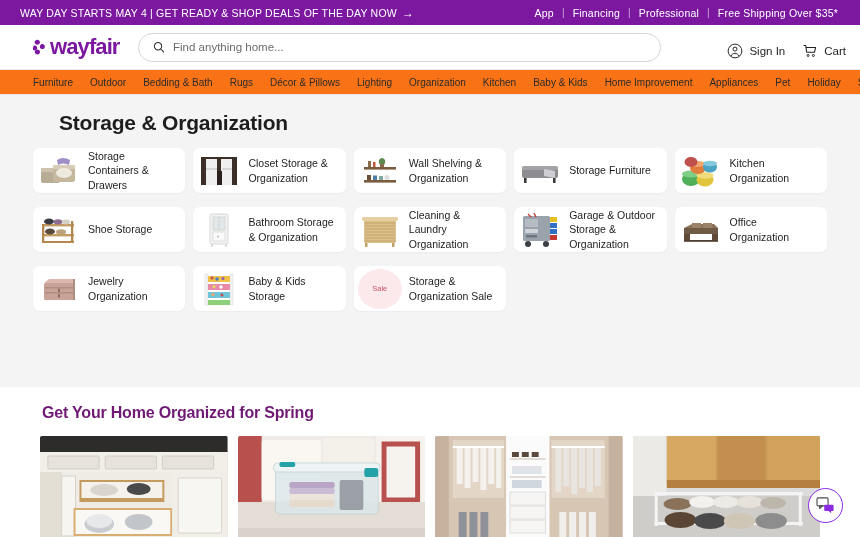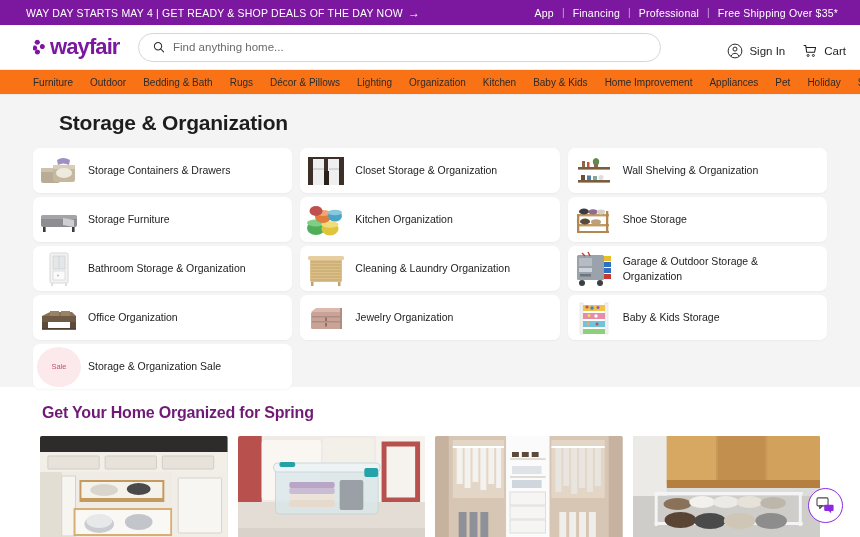--- a/index.html
+++ b/index.html
@@ -16,21 +16,21 @@
     background: #7b189f;
     color: #ffffff;
     display: flex;
     align-items: center;
     position: relative;
     font-size: 10.5px;
     letter-spacing: .2px;
   }
   .promo-deal {
     position: absolute;
-    left: 26px;
+    left: 20px;
     display: flex;
     align-items: center;
     gap: 5px;
     white-space: nowrap;
     font-weight: 500;
   }
   .promo-arrow { font-size: 12px; line-height: 1; }
   .promo-links {
     position: absolute;
     right: 14px;
@@ -135,22 +135,22 @@
   .page-title {
     font-size: 21px;
     font-weight: bold;
     color: #1d1d1d;
     letter-spacing: -0.2px;
     padding: 16px 0 13px 6px;
     margin-left: 20px;
   }
   .tile-grid {
     display: grid;
-    grid-template-columns: repeat(3, 1fr);
-    gap: 4px 8px;
+    grid-template-columns: repeat(5, 1fr);
+    gap: 14px 8px;
   }
   .tile {
     background: #ffffff;
     border-radius: 7px;
     height: 45px;
     display: flex;
     align-items: center;
     gap: 7px;
     padding: 0 9px 0 4px;
     cursor: pointer;

